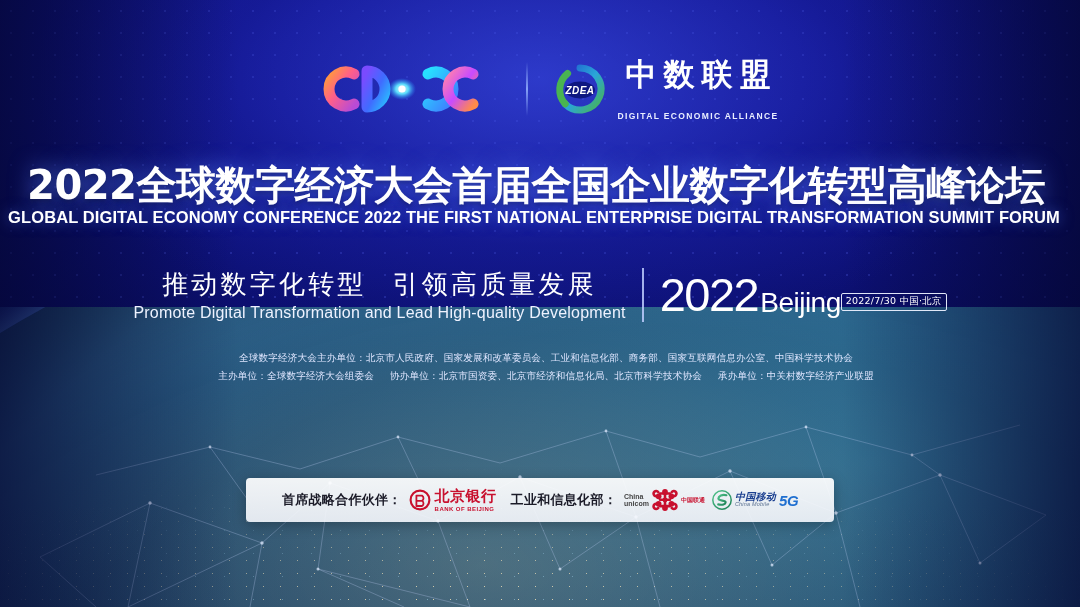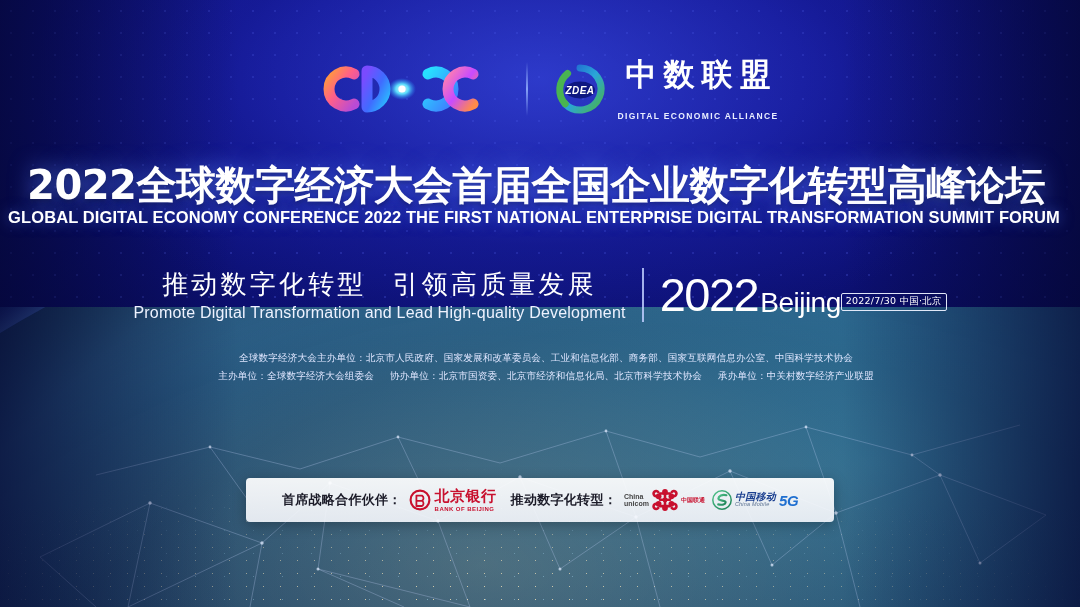--- a/index.html
+++ b/index.html
@@ -358,21 +358,21 @@
           <path d="M7.4,6.6 h5.6 a3,3 0 0,1 0,5.2 h-4.4 M13,11.8 a3,3 0 0,1 0,5.2 h-5.6 M7.4,6.6 v10.4" fill="none" stroke="#c8102e" stroke-width="1.8" stroke-linecap="round"></path>
         </svg>
         <div class="bob-text">
           <div class="bob-cn">北京银行</div>
           <div class="bob-en">BANK OF BEIJING</div>
         </div>
       </div>
     </div>
 
     <div class="sp-group">
-      <div class="sp-label">推动数字化转型：</div>
+      <div class="sp-label">工业和信息化部：</div>
 
       <div class="unicom-logo">
         <div class="unicom-text">
           <div class="unicom-en1">China</div>
           <div class="unicom-en2"><span>unicom</span></div>
         </div>
         <svg width="26" height="24" viewBox="0 0 26 24">
           <g fill="none" stroke="#c8102e" stroke-width="2.6" stroke-linecap="round">
             <path d="M8,5.5 h10 M8,11.8 h10 M8,18.1 h10"></path>
             <path d="M6.2,4 a2.6,2.6 0 1,0 0,3.2 M19.8,4 a2.6,2.6 0 1,1 0,3.2"></path>

